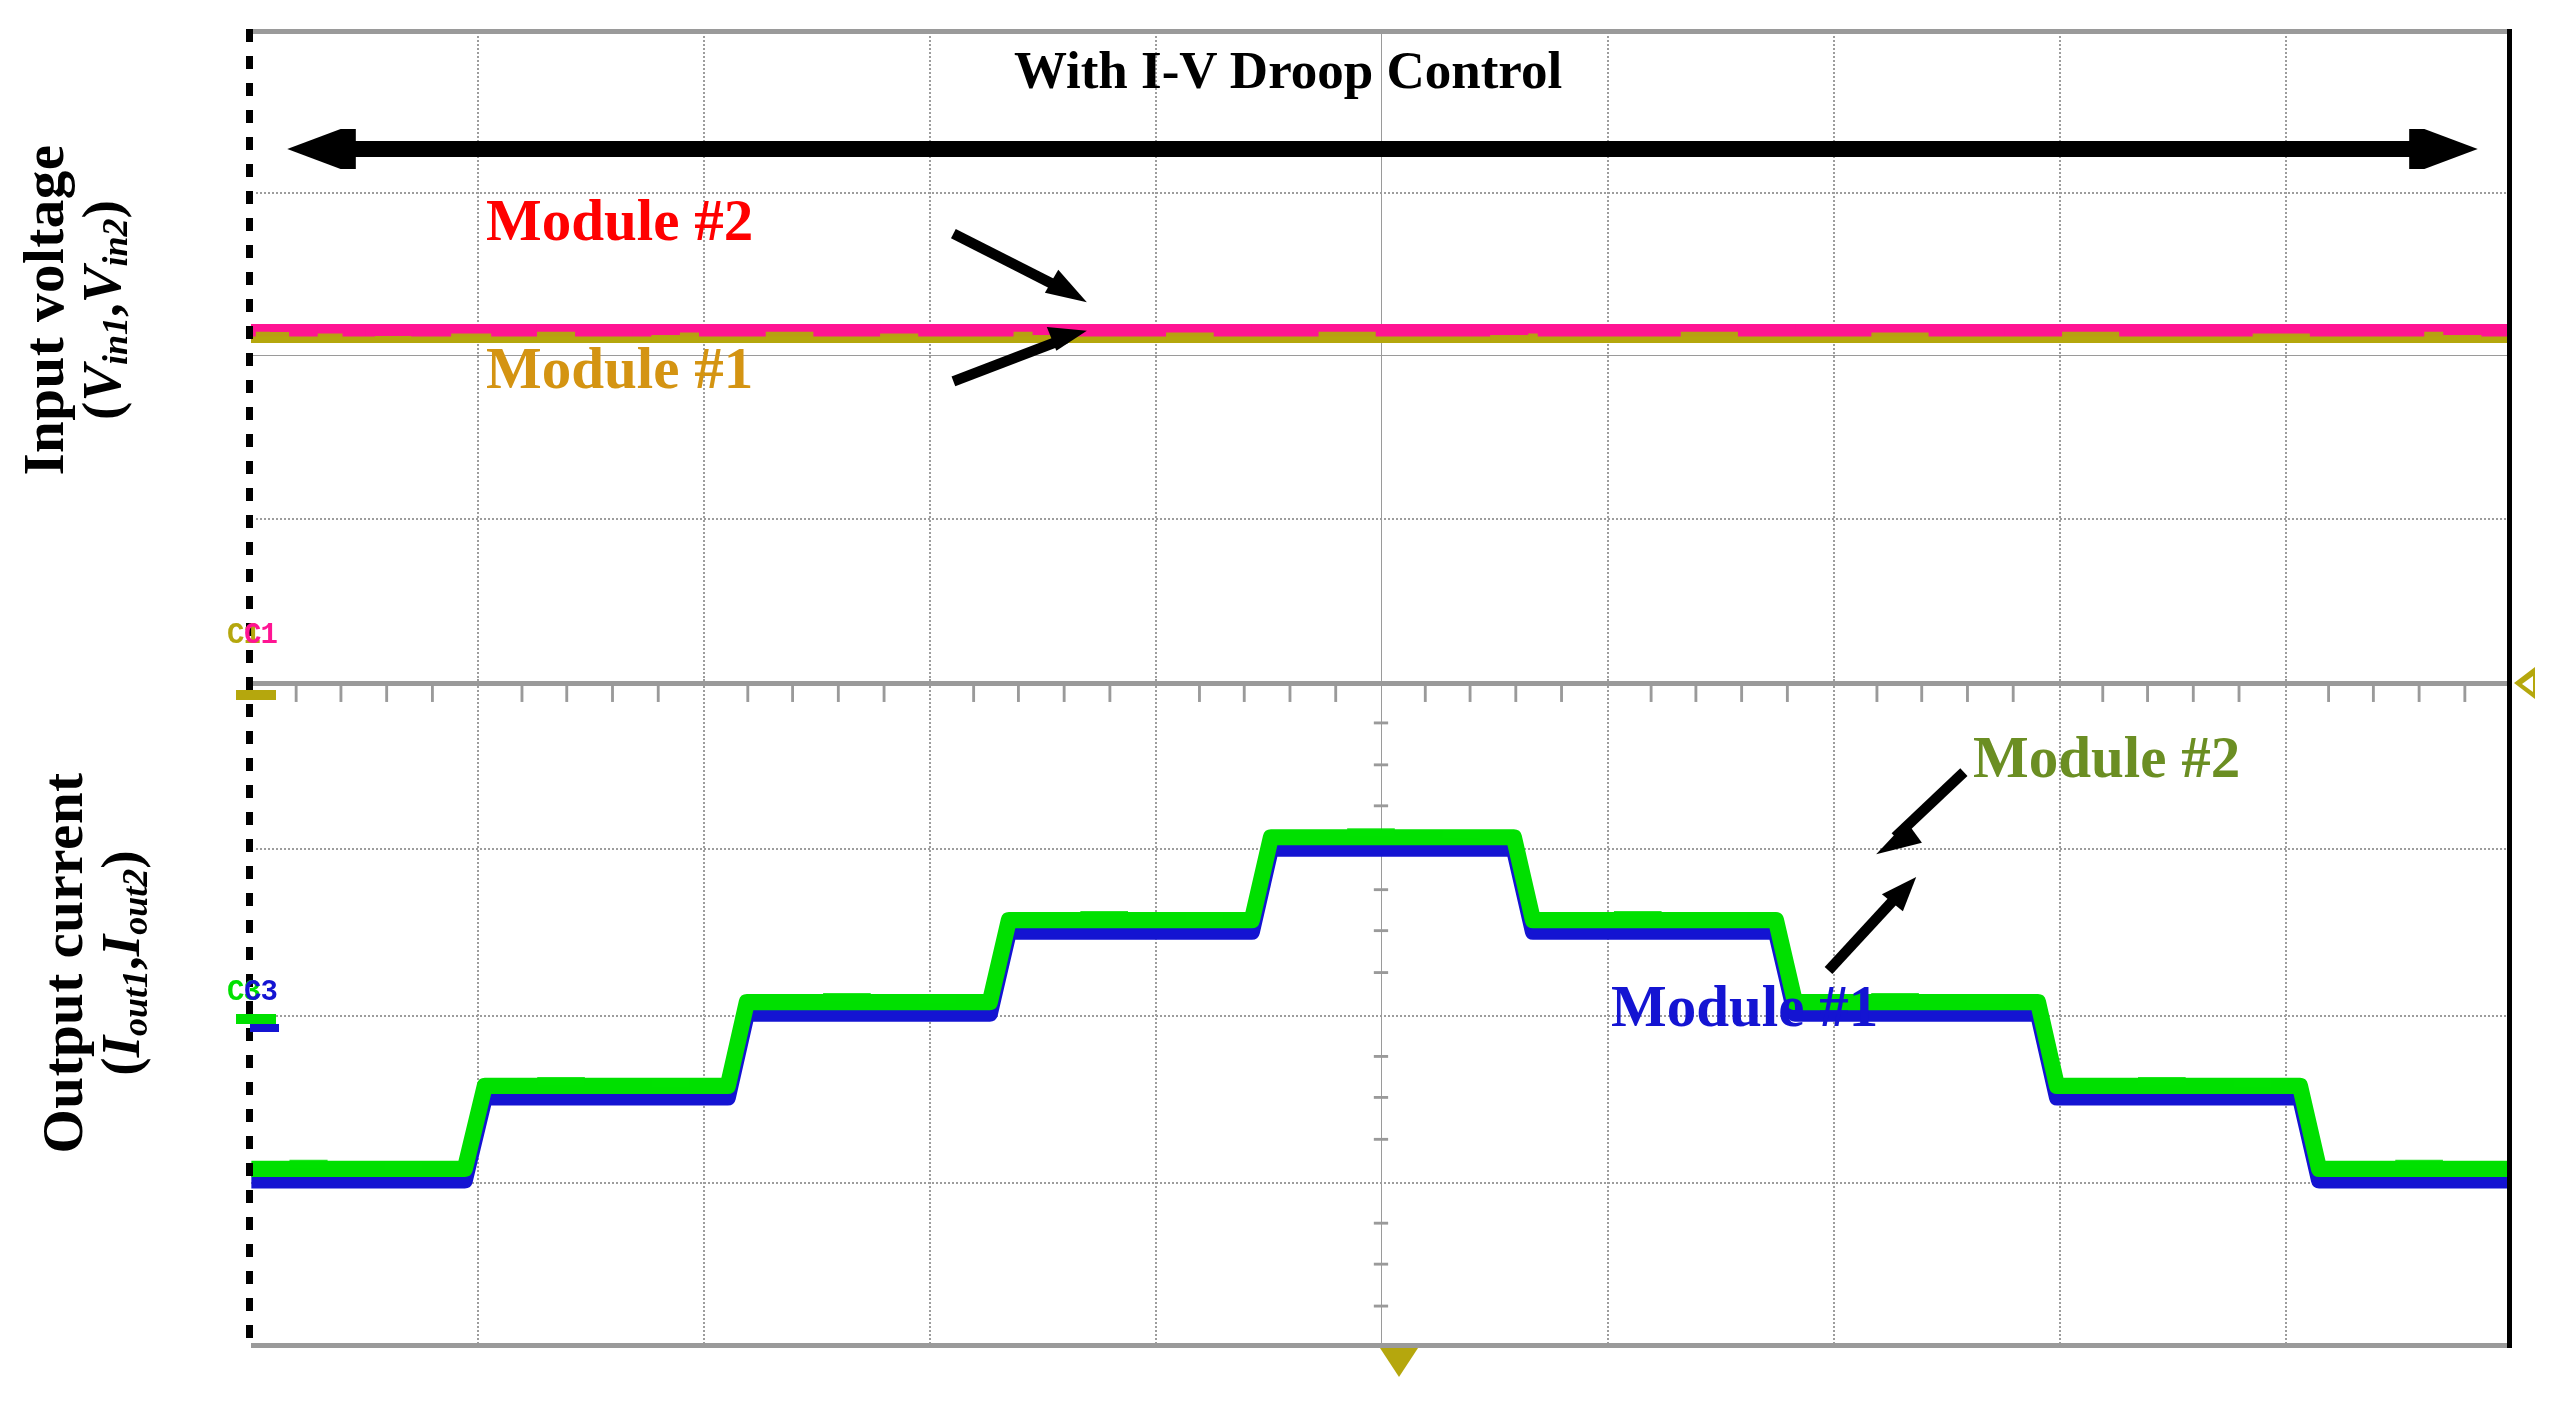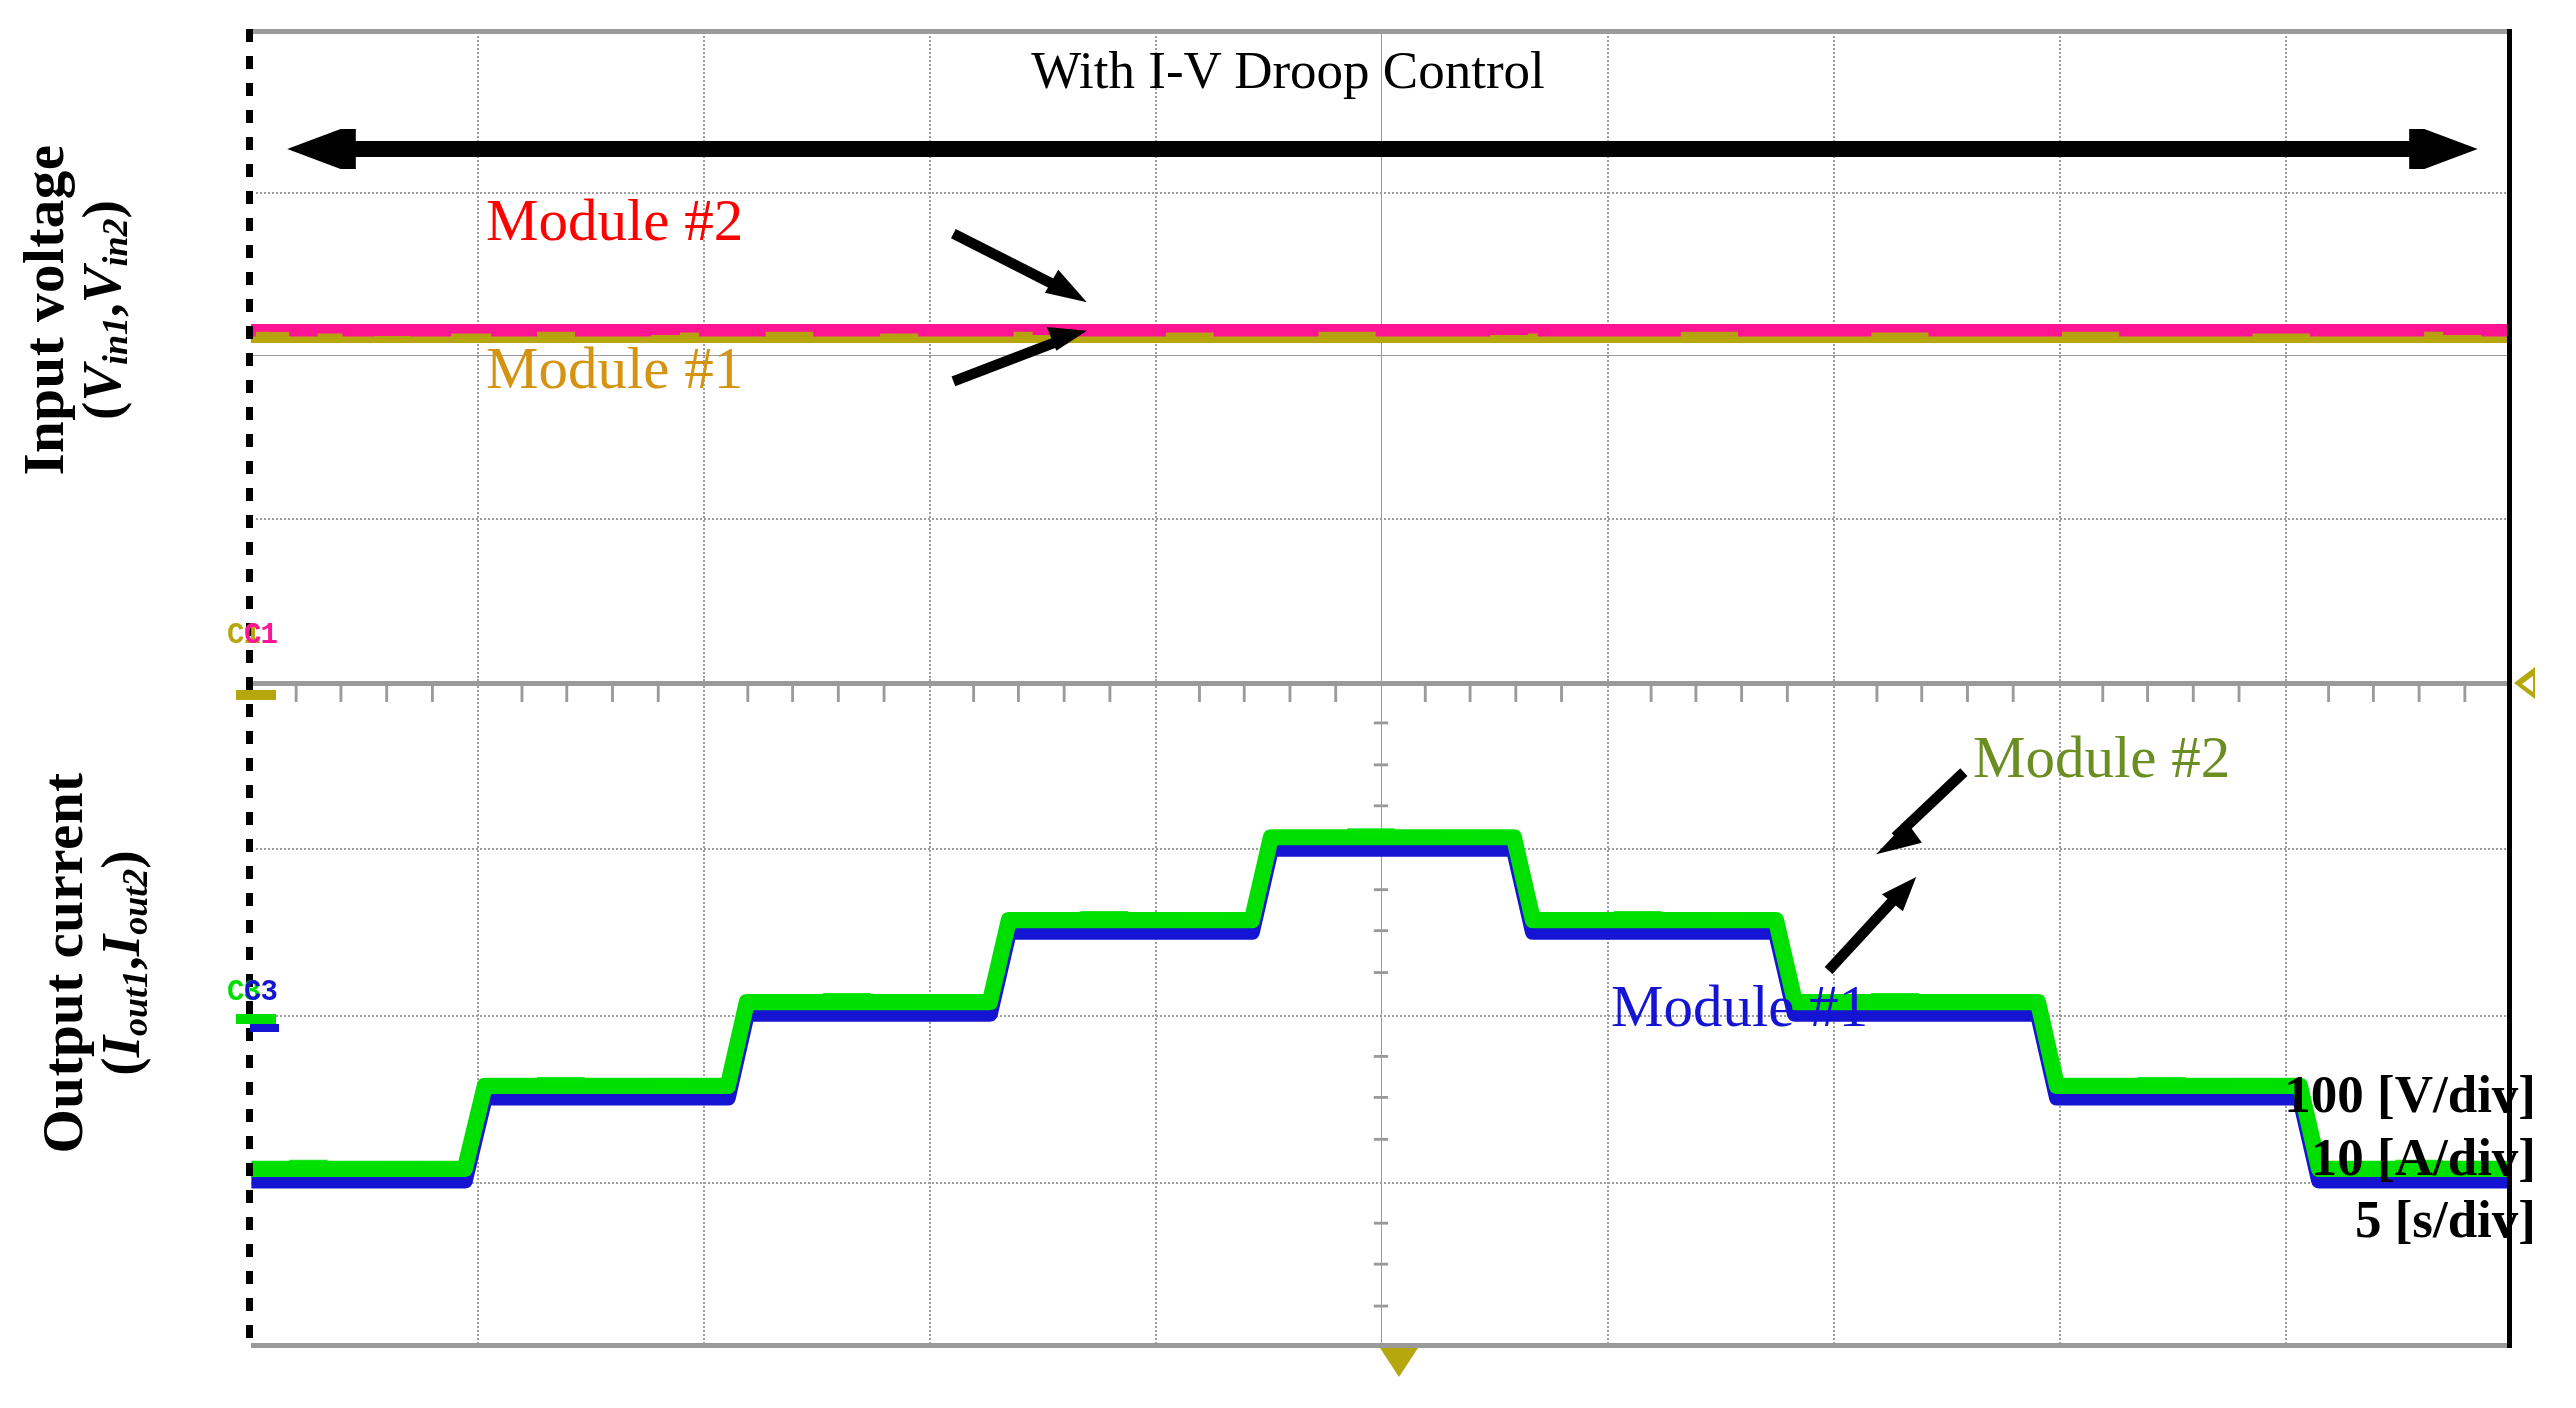--- a/index.html
+++ b/index.html
@@ -35,21 +35,21 @@
      border-left:2.9px dotted #9d9d9d;}
   .hgrid{position:absolute;left:0;right:0;height:0;
      border-top:2.9px dotted #9d9d9d;}
   .vgrid.center{border-left:1.9px solid #9a9a9a;}
   .hgrid.center{border-top:1.9px solid #9a9a9a;}
 
   
   .trace{position:absolute;left:0;top:0;overflow:visible;}
 
   
-  .anno{position:absolute;font-weight:normal;white-space:nowrap;
+  .anno{position:absolute;font-weight:bold;white-space:nowrap;
         font-family:"Liberation Serif",serif;}
   #title-droop{left:0;top:40px;width:2576px;text-align:center;font-size:53px;color:#000;}
 
   #lbl-v-mod2{left:486px;top:186px;font-size:59px;color:#ff0000;}
   #lbl-v-mod1{left:486px;top:334px;font-size:59px;color:#d49412;}
   #lbl-i-mod2{left:1973px;top:723px;font-size:59px;color:#6b8e23;}
   #lbl-i-mod1{left:1611px;top:972px;font-size:59px;color:#1414d2;}
 
   
   #scalebox{position:absolute;right:40px;top:1063px;text-align:right;}
@@ -274,25 +274,20 @@
       <line x1="2060" y1="810" x2="1988" y2="878" stroke="#000" stroke-width="11"></line>
       <polygon points="1968,896 2000,862 2016,884" fill="#000"></polygon>
     </g>
 
     <g>
       <line x1="1918" y1="1018" x2="1990" y2="940" stroke="#000" stroke-width="11"></line>
       <polygon points="2010,920 1996,956 1974,938" fill="#000"></polygon>
     </g>
   </svg>
 
-  <div id="scalebox">
-    <div>100 [V/div]</div>
-    <div>10 [A/div]</div>
-    <div>5 [s/div]</div>
-  </div>
 
   <div class="chlabel" id="ch1-label">
     <span>C1</span>
     <span class="ov">C1</span>
   </div>
   <div class="chbar" id="ch1-bar"></div>
 
   <div class="chlabel" id="ch3-label">
     <span>C3</span>
     <span class="ov">C3</span>

